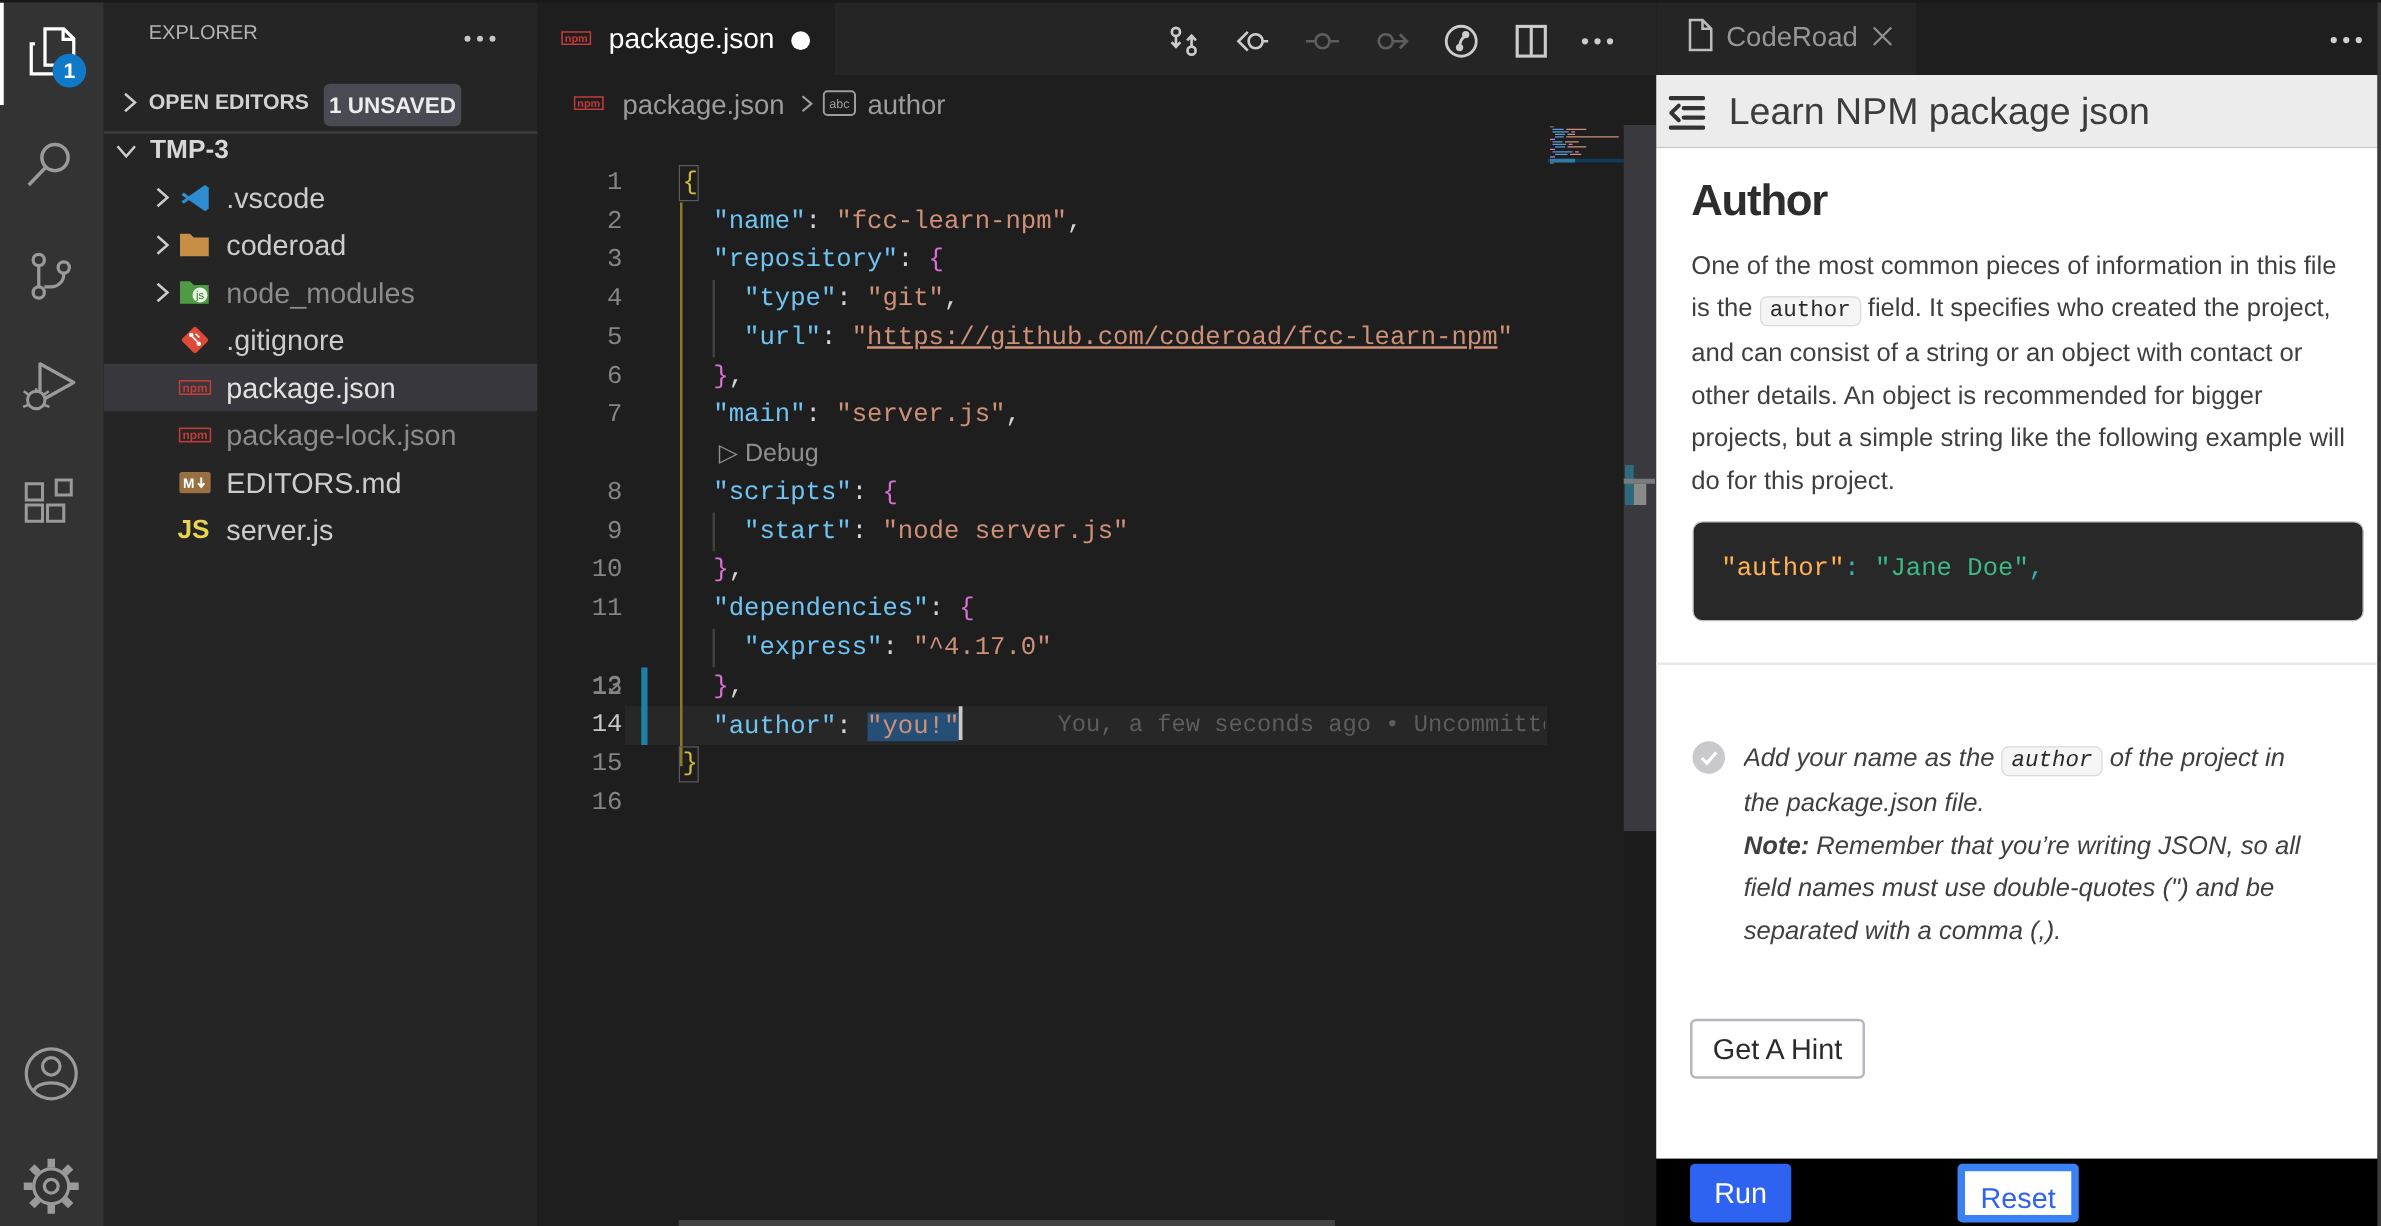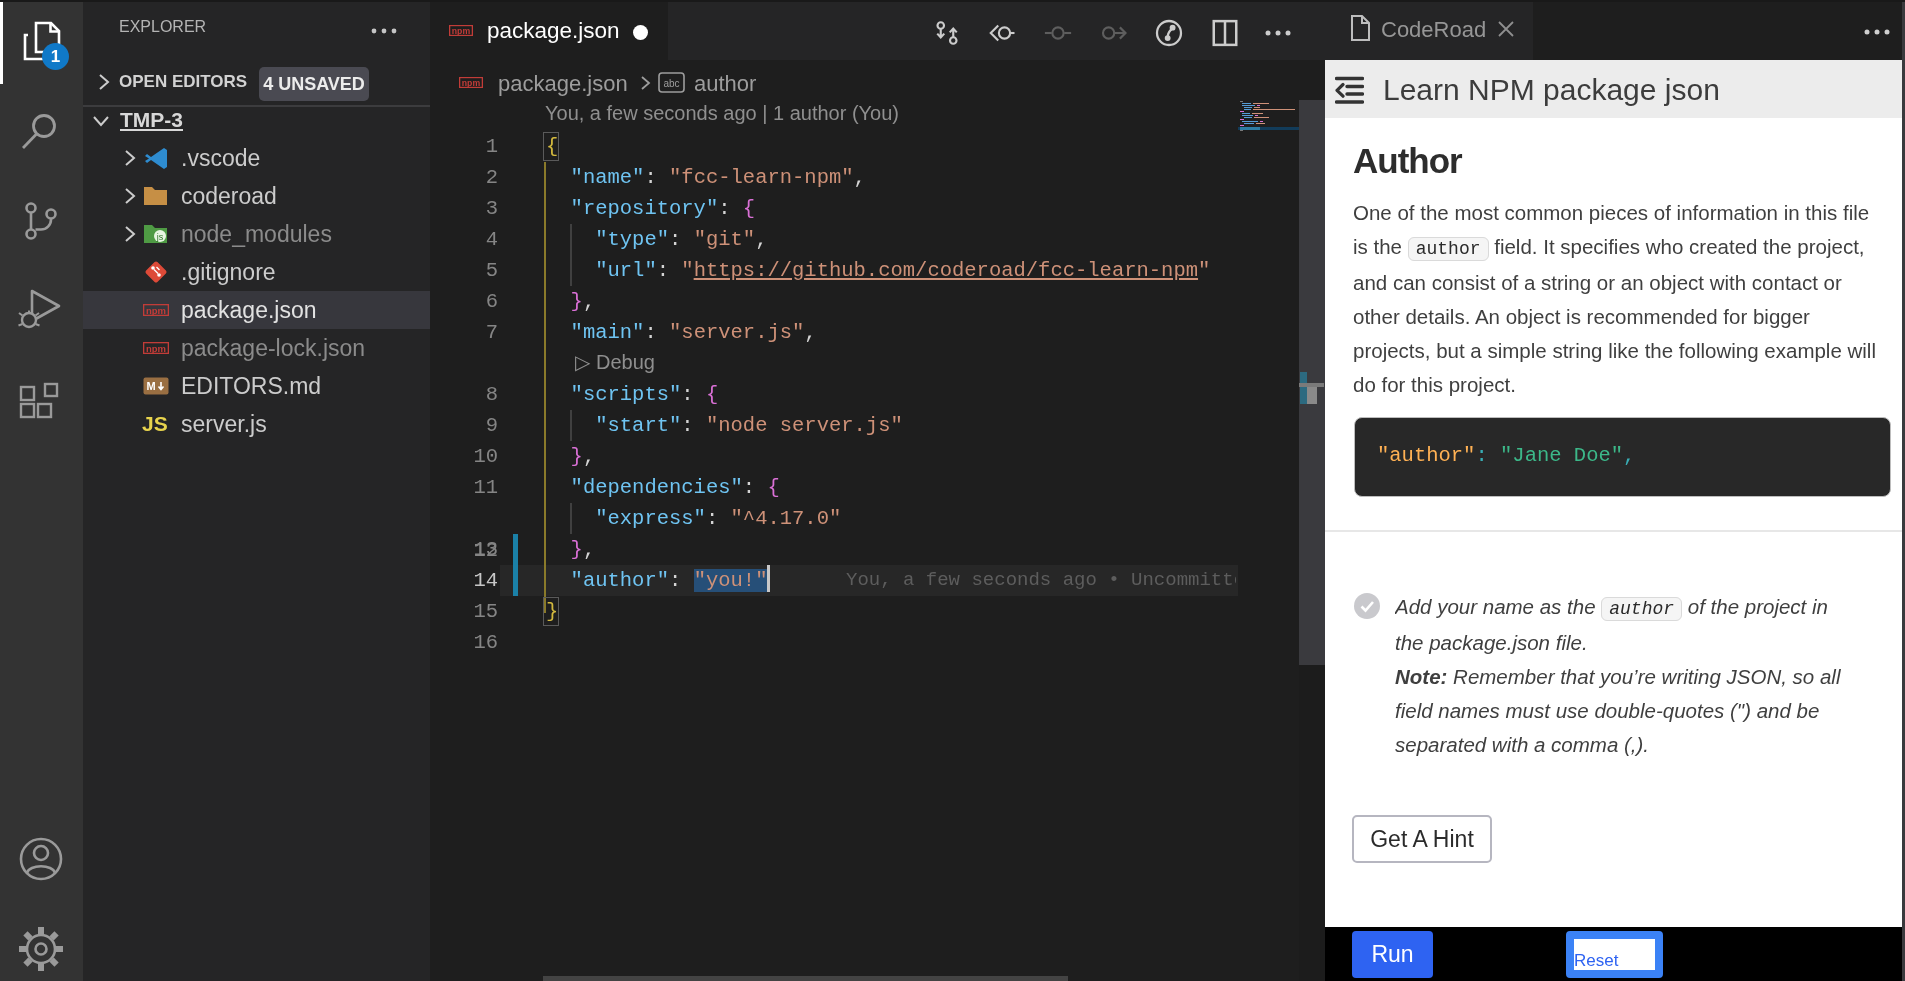--- a/index.html
+++ b/index.html
@@ -87,28 +87,28 @@
   <circle cx="4" cy="5" r="2.4" fill="#c5c5c5"></circle>
     <circle cx="14" cy="5" r="2.4" fill="#c5c5c5"></circle>
     <circle cx="24" cy="5" r="2.4" fill="#c5c5c5"></circle>
   </svg>
 
 <svg class="a" style="left:94px;top:72px;" width="20" height="20" viewBox="0 0 20 20">
   <path d="M6 3 l8 7 -8 7" fill="none" stroke="#cccccc" stroke-width="2"></path>
 </svg>
 <div class="a" style="left:119px;top:72px;font-size:17px;font-weight:bold;color:#d2d2d2;">OPEN EDITORS</div>
 <div class="a" style="left:259px;top:67px;width:110px;height:34px;background:#4a4a52;border-radius:5px;
-  text-align:center;line-height:34px;font-size:18px;font-weight:bold;color:#ececec;">4 UNSAVED</div>
+  text-align:center;line-height:34px;font-size:18px;font-weight:bold;color:#ececec;">1 UNSAVED</div>
 <div class="a" style="left:83px;top:105px;width:347px;height:2px;background:#3c3c3e;"></div>
 
 <div class="trow" style="top:101px;font-weight:bold;color:#d8d8d8;">
   <svg class="a" style="left:8px;top:10px;" width="20" height="20" viewBox="0 0 20 20">
     <path d="M3 6 l7 8 7-8" fill="none" stroke="#cccccc" stroke-width="2"></path>
     </svg>
-  <span class="a" style="left:37px;font-size:21px;text-decoration:underline;">TMP-3</span>
+  <span class="a" style="left:37px;font-size:21px;">TMP-3</span>
 </div>
 <div class="trow" style="top:139px;">
   <svg class="a" style="left:38px;top:10px;" width="18" height="18" viewBox="0 0 18 18">
     <path d="M5 2 l8 7 -8 7" fill="none" stroke="#cccccc" stroke-width="2"></path>
     </svg>
   <svg class="a" style="left:60px;top:7px;" width="25" height="25" viewBox="0 0 25 25">
     <path d="M21 2 L8 11 L4 8 L2 10 L6 12.5 L2 15 L4 17 L8 14 L21 23 L24 21 V4 Z" fill="#2e8cd0"></path>
   </svg>
   <span class="lbl">.vscode</span>
 </div>
@@ -235,21 +235,20 @@
 
   <div class="a" style="left:70px;top:505px;width:738px;height:31px;background:rgba(255,255,255,0.045);"></div>
 
   <div class="a" style="left:114px;top:102px;width:2px;height:451px;background:#8a7a2a;"></div>
   <div class="a" style="left:140px;top:164px;width:1.5px;height:62px;background:#404040;"></div>
   <div class="a" style="left:140px;top:350px;width:1.5px;height:31px;background:#404040;"></div>
   <div class="a" style="left:140px;top:443px;width:1.5px;height:31px;background:#404040;"></div>
 
   <div class="a" style="left:83px;top:474px;width:5px;height:62px;background:#1b81a8;"></div>
 
-  <div class="a" style="left:115px;top:42px;font-size:20px;color:#8f8f8f;">You, a few seconds ago | 1 author (You)</div>
   <div class="a" style="left:145px;top:290px;font-size:20px;color:#8f8f8f;">▷ Debug</div>
 
   <div class="a" style="left:113px;top:72px;width:16px;height:29px;border:1px solid #5a5a5a;"></div>
   <div class="a" style="left:113px;top:537px;width:16px;height:29px;border:1px solid #5a5a5a;"></div>
 
   <div class="a mono" style="left:416px;top:505px;width:390px;height:31px;line-height:31px;font-size:19px;color:#5d5d5d;white-space:nowrap;overflow:hidden;">You, a few seconds ago • Uncommitted changes</div>
 </div>
 
 <div class="ln" style="top:131px;">1</div>
 <div class="ln" style="top:162px;">2</div>
@@ -367,17 +366,17 @@
 <b>Note:</b> Remember that you’re writing JSON, so all<br>
 field names must use double-quotes (") and be<br>
 separated with a comma (,).
 </div>
 <div class="a" style="left:1352px;top:815px;width:140px;height:48px;border:2px solid #b6b6c0;border-radius:5px;background:#fff;
   text-align:center;line-height:45px;font-size:23px;color:#2b2b2b;">Get A Hint</div>
 
 <div class="a" style="left:1325px;top:927px;width:577px;height:54px;background:#000;"></div>
 <div class="a" style="left:1352px;top:931px;width:81px;height:47px;background:#2e63f2;border-radius:4px;
   text-align:center;line-height:47px;font-size:23px;color:#fff;">Run</div>
-<div class="a" style="left:1566px;top:931px;width:97px;height:47px;background:#fff;border:8px solid #3b82f6;border-radius:4px;
-  text-align:left;line-height:43px;font-size:17px;color:#2e63f2;">Reset</div>
+<div class="a" style="left:1566px;top:931px;width:97px;height:47px;background:#fff;border:6px solid #3b82f6;border-radius:4px;
+  text-align:center;line-height:43px;font-size:23px;color:#2e63f2;">Reset</div>
 
 <div class="a" style="left:1902px;top:0;width:3px;height:981px;background:#3a3a3d;"></div>
 <div class="a" style="left:0;top:0;width:1905px;height:2px;background:#191919;"></div>
 
 </body></html>

